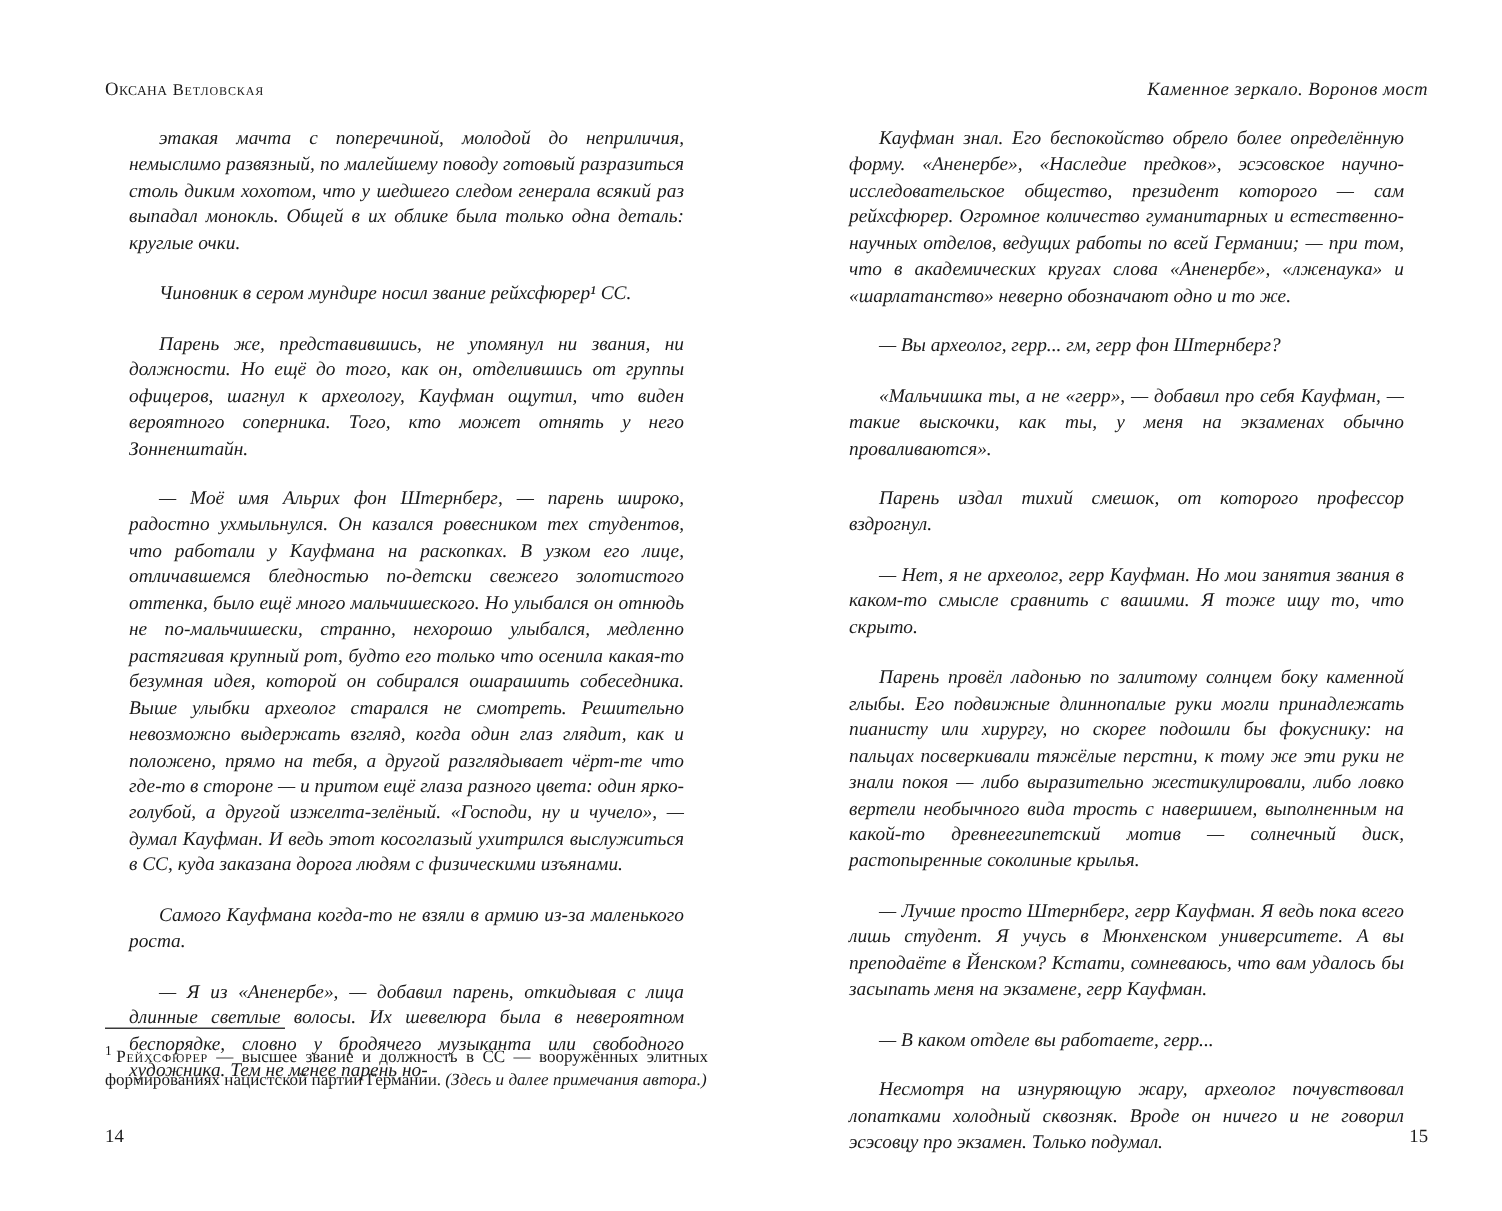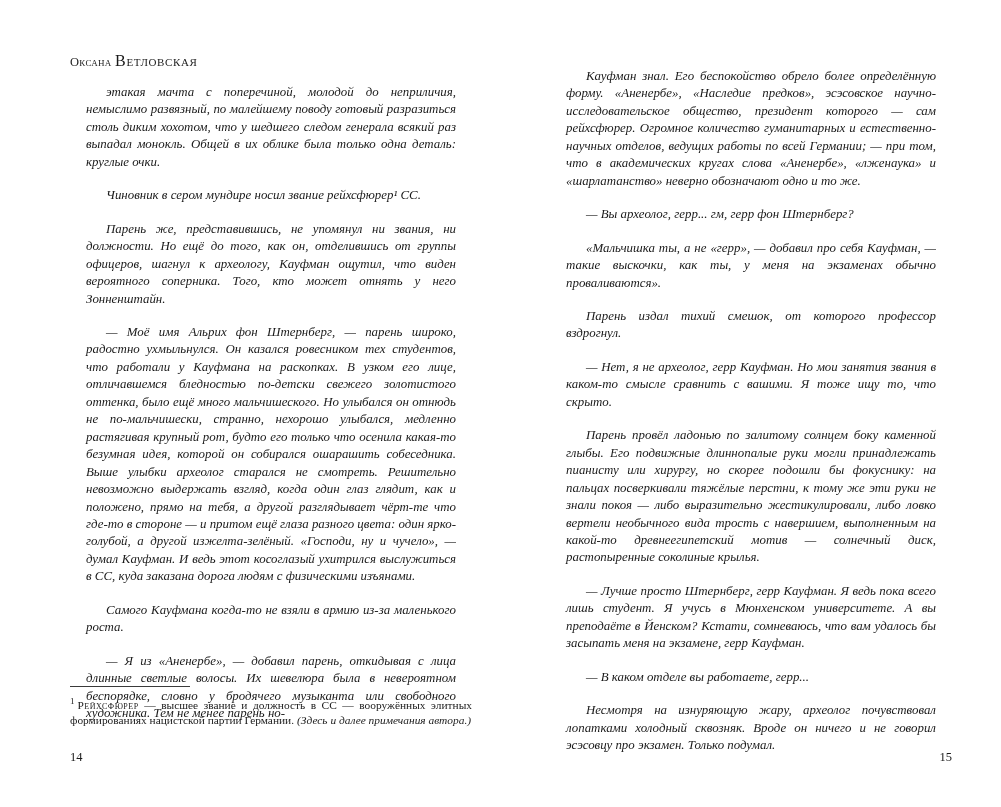--- a/index.html
+++ b/index.html
@@ -54,21 +54,21 @@
   .rh-left {
     text-align: left;
     font-variant: small-caps;
     text-transform: none;
   }
   .rh-left .au-first {
     font-size: 12.5px;
     text-align: right;
   }
   .rh-left .au-last {
-    font-size: 16px;
+    font-size: 11px;
     letter-spacing: 0.6px;
   }
   .rh-right {
     text-align: right;
     font-style: italic;
     font-size: 12.5px;
   }
   .body-text {
     font-size: 12.9px;
     line-height: 17.45px;
@@ -154,20 +154,21 @@
       </div>
     </div>
 
     <div class="folio folio-left">14</div>
   </div>
 
   <div class="gutter"></div>
 
   <div class="page page-right">
 
+    <div class="running-head rh-right">Каменное зеркало. Воронов мост</div>
 
     <div class="body-text right-col">
       <p>Кауфман знал. Его беспокойство обрело более определённую форму. «Аненербе», «Наследие предков», эсэсовское научно-исследовательское общество, президент которого — сам рейхсфюрер. Огромное количество гуманитарных и естественно-научных отделов, ведущих работы по всей Германии; — при том, что в академических кругах слова «Аненербе», «лженаука» и «шарлатанство» неверно обозначают одно и то же.</p>
       <p>— Вы археолог, герр... гм, герр фон Штернберг?</p>
       <p>«Мальчишка ты, а не «герр», — добавил про себя Кауфман, — такие выскочки, как ты, у меня на экзаменах обычно проваливаются».</p>
       <p>Парень издал тихий смешок, от которого профессор вздрогнул.</p>
       <p>— Нет, я не археолог, герр Кауфман. Но мои занятия звания в каком-то смысле сравнить с вашими. Я тоже ищу то, что скрыто.</p>
       <p>Парень провёл ладонью по залитому солнцем боку каменной глыбы. Его подвижные длиннопалые руки могли принадлежать пианисту или хирургу, но скорее подошли бы фокуснику: на пальцах посверкивали тяжёлые перстни, к тому же эти руки не знали покоя — либо выразительно жестикулировали, либо ловко вертели необычного вида трость с навершием, выполненным на какой-то древнеегипетский мотив — солнечный диск, растопыренные соколиные крылья.</p>
       <p>— Лучше просто Штернберг, герр Кауфман. Я ведь пока всего лишь студент. Я учусь в Мюнхенском университете. А вы преподаёте в Йенском? Кстати, сомневаюсь, что вам удалось бы засыпать меня на экзамене, герр Кауфман.</p>
       <p>— В каком отделе вы работаете, герр...</p>

